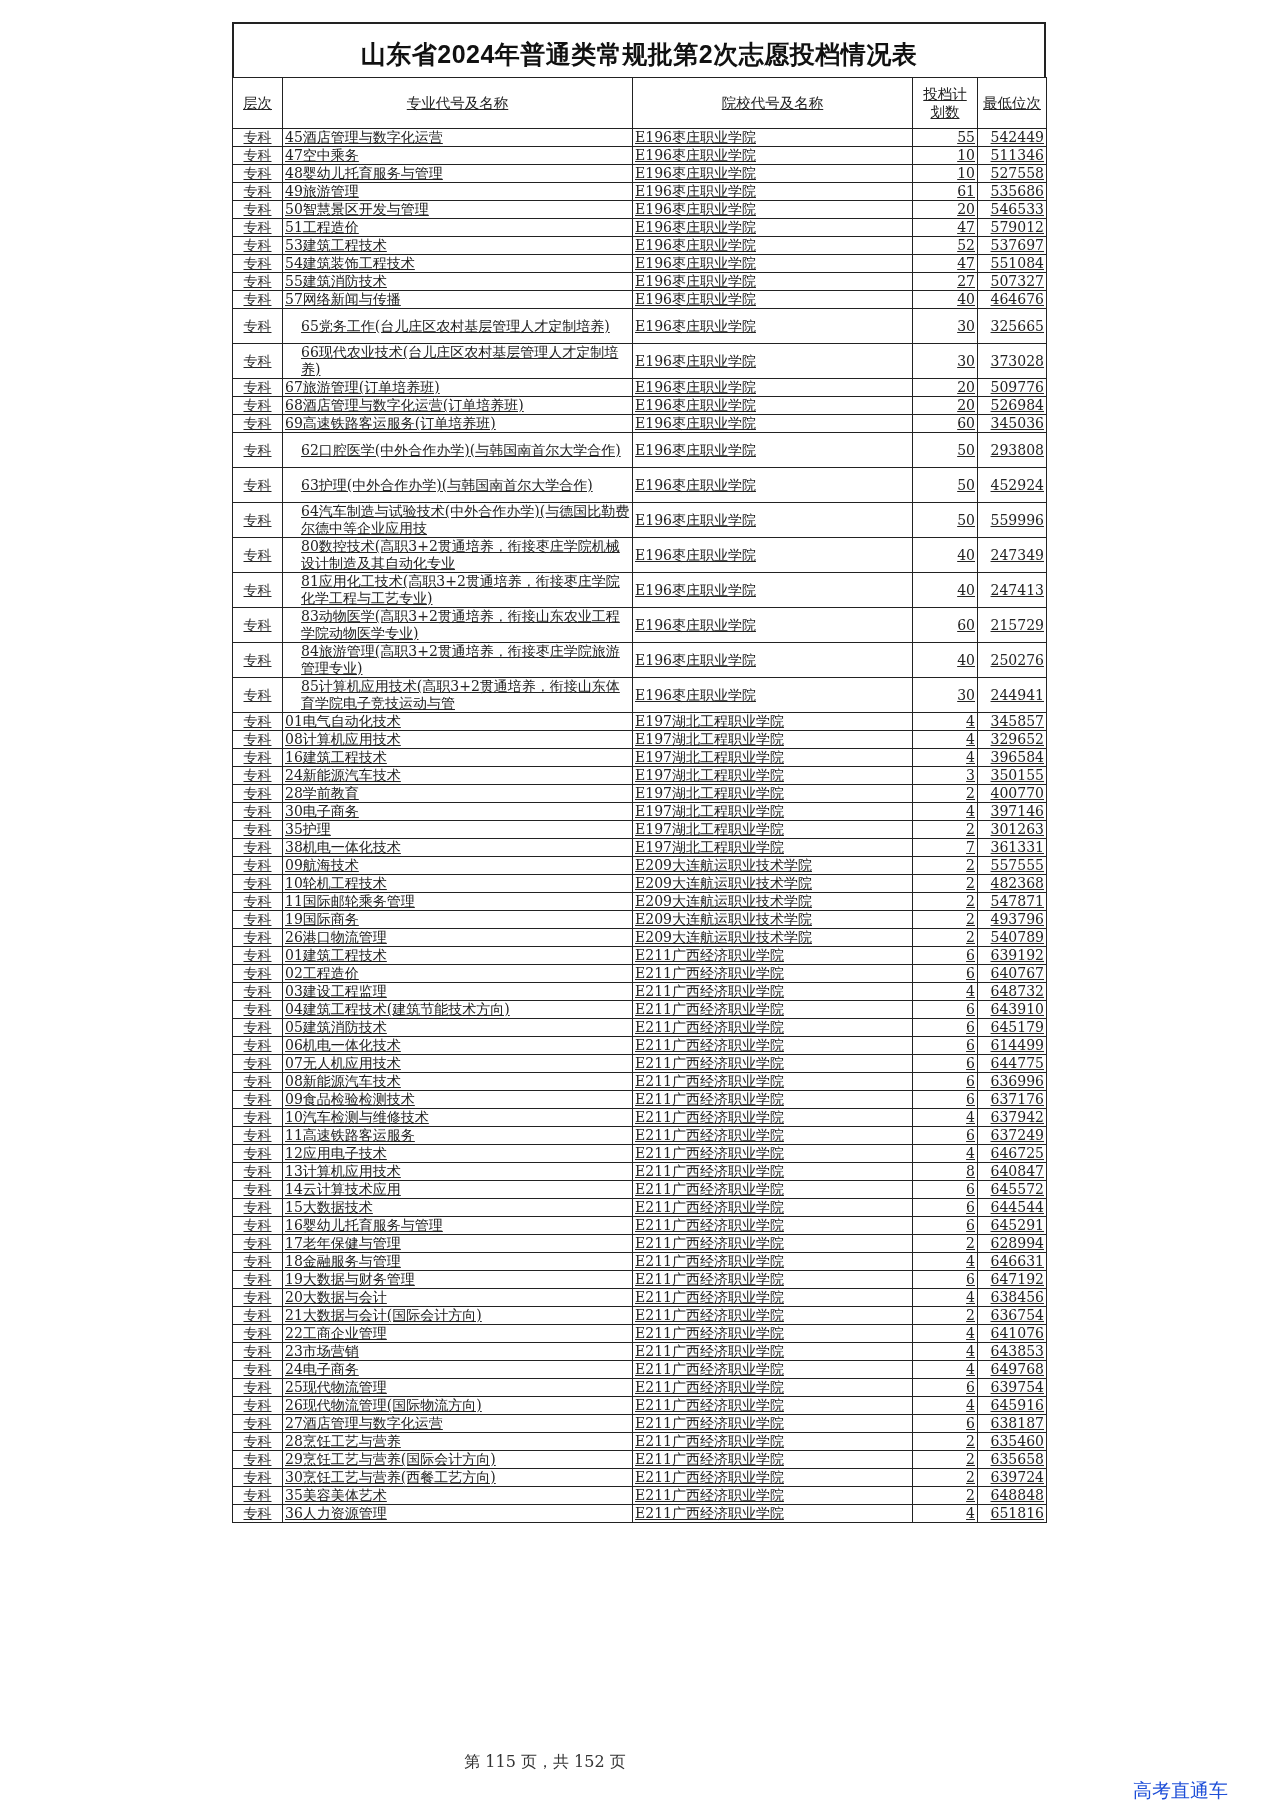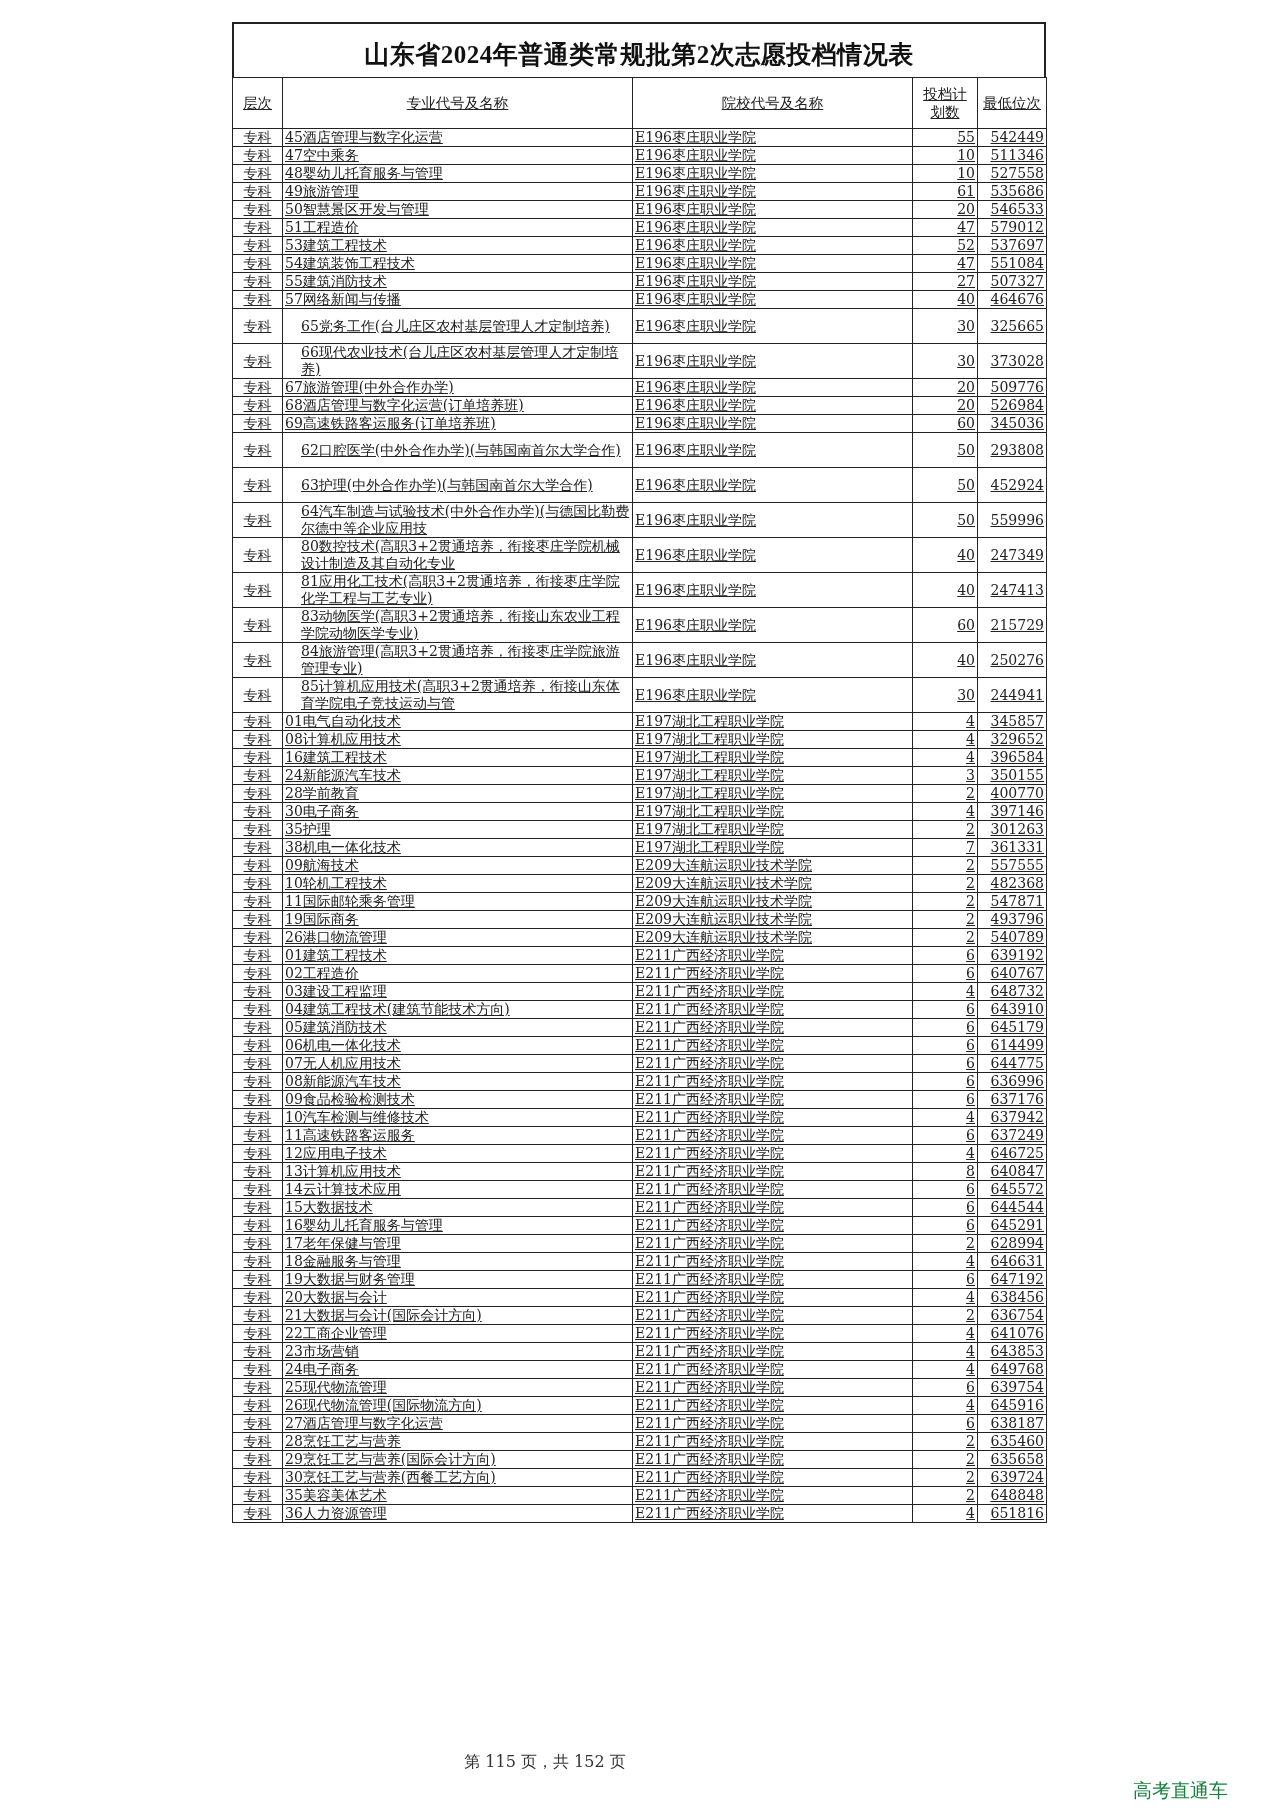--- a/index.html
+++ b/index.html
@@ -1,40 +1,40 @@
 <!DOCTYPE html>
 <html><head>
 <meta charset="utf-8">
 <style>
   html, body { margin:0; padding:0; background:#ffffff; }
   body { width:1280px; height:1811px; position:relative; overflow:hidden;
          font-family:"DejaVu Serif","Liberation Serif",serif; color:#222; }
   .sheet { position:absolute; left:232px; top:22px; width:814px; }
   .title-band { height:53px; border:2px solid #222; border-bottom:none;
                 display:flex; align-items:center; justify-content:center; }
-  .title { font-family:Liberation Serif, serif; font-size:25px;
+  .title { font-family:Liberation Sans, sans-serif; font-size:25px;
            font-weight:bold; letter-spacing:0.5px; color:#111;margin-top:8px; }
   table { border-collapse:collapse; width:814px; table-layout:fixed;text-decoration:underline; }
   col.c1 { width:50px; } col.c2 { width:350px; } col.c3 { width:280px; }
   col.c4 { width:65px; } col.c5 { width:69px; }
   th, td { border:1.5px solid #222; padding:0 2px; font-size:14px; line-height:17px;
            white-space:nowrap; overflow:hidden; }
   th { font-family:"DejaVu Sans","Liberation Sans",sans-serif; font-weight:normal;
        font-size:14.5px; height:50px; text-align:center; line-height:18px; }
   td.lvl { text-align:center; color:#333; }
   td.major { text-align:left; }
   td.major.wrap { white-space:normal; line-height:17px;padding-left:18px; }
   td.school { text-align:left; }
   td.num { text-align:right; }
   tr.r1 td { height:16px; }
   tr.r2 td { height:34px; }
   .footer { position:absolute; left:0; width:1120px; top:1752px; text-align:center;
             font-size:16px; color:#333; }
   .footer span { margin-left:-30px; }
-  .watermark { position:absolute; right:52px; top:1778px; font-size:19px; color:#15803d;
+  .watermark { position:absolute; right:52px; top:1778px; font-size:19px; color:#1d4ed8;
                font-family:Liberation Serif, serif; }
 </style>
 </head>
 <body>
 
 <div class="sheet">
   <div class="title-band">
     <div class="title">山东省2024年普通类常规批第2次志愿投档情况表</div>
   </div>
   <table>
@@ -134,21 +134,21 @@
         </tr>
         <tr class="r2">
           <td class="lvl">专科</td>
           <td class="major wrap">66现代农业技术(台儿庄区农村基层管理人才定制培养)</td>
           <td class="school">E196枣庄职业学院</td>
           <td class="num">30</td>
           <td class="num">373028</td>
         </tr>
         <tr class="r1">
           <td class="lvl">专科</td>
-          <td class="major">67旅游管理(中外合作办学)</td>
+          <td class="major">67旅游管理(订单培养班)</td>
           <td class="school">E196枣庄职业学院</td>
           <td class="num">20</td>
           <td class="num">509776</td>
         </tr>
         <tr class="r1">
           <td class="lvl">专科</td>
           <td class="major">68酒店管理与数字化运营(订单培养班)</td>
           <td class="school">E196枣庄职业学院</td>
           <td class="num">20</td>
           <td class="num">526984</td>

